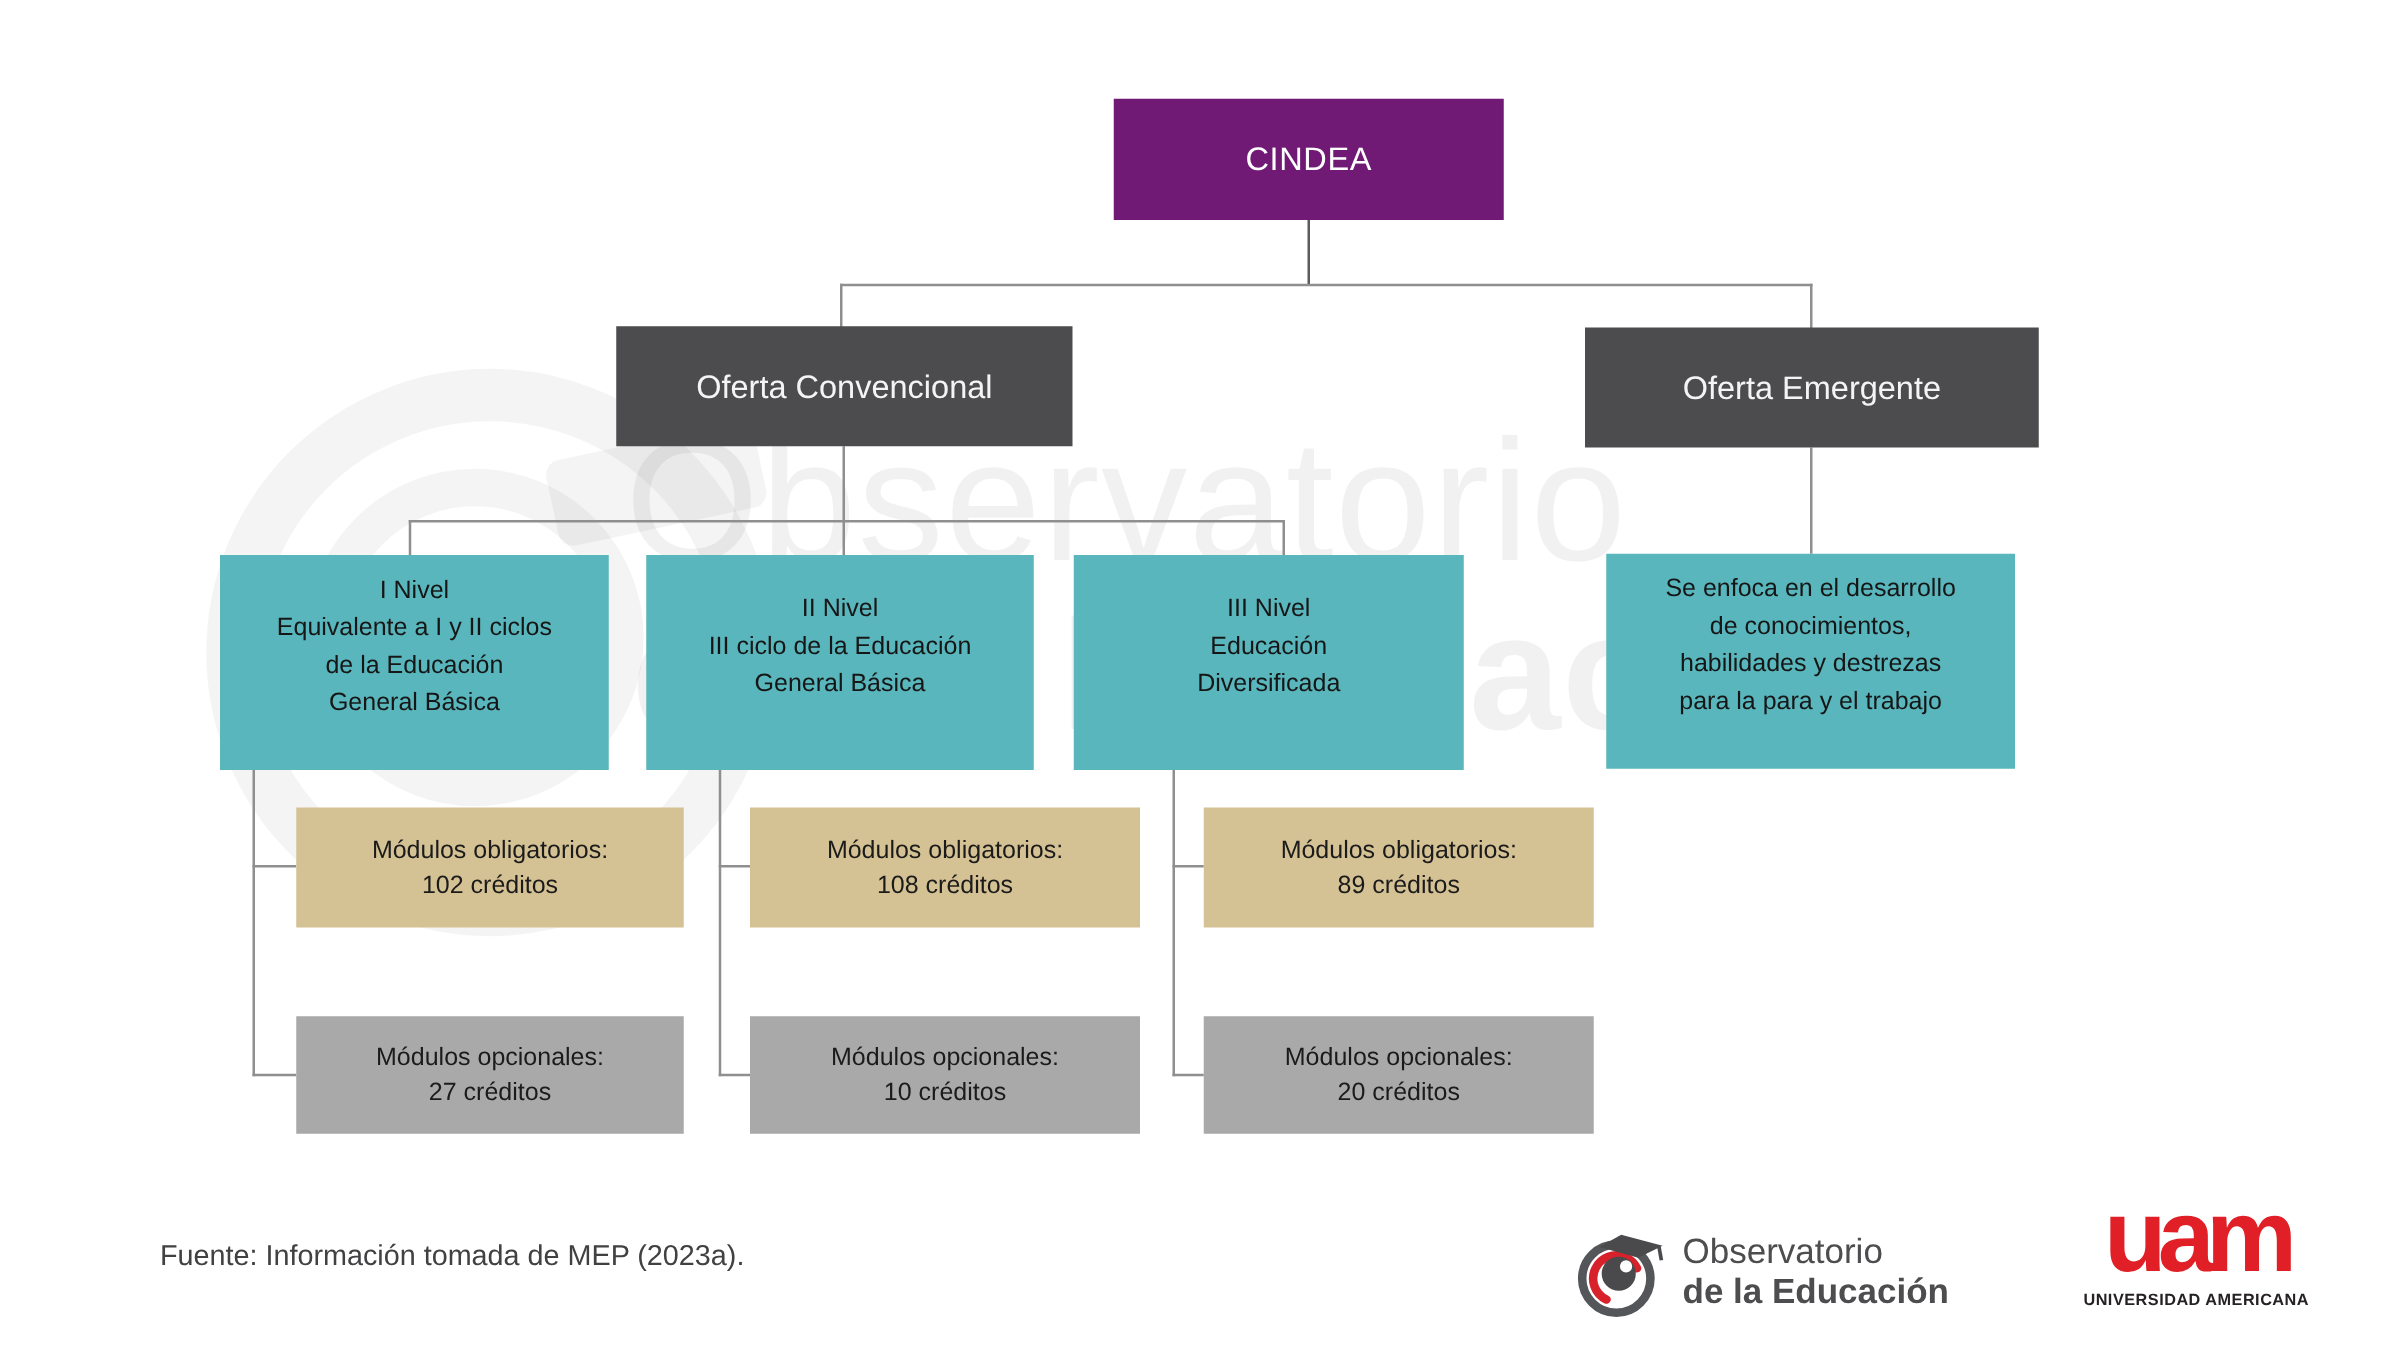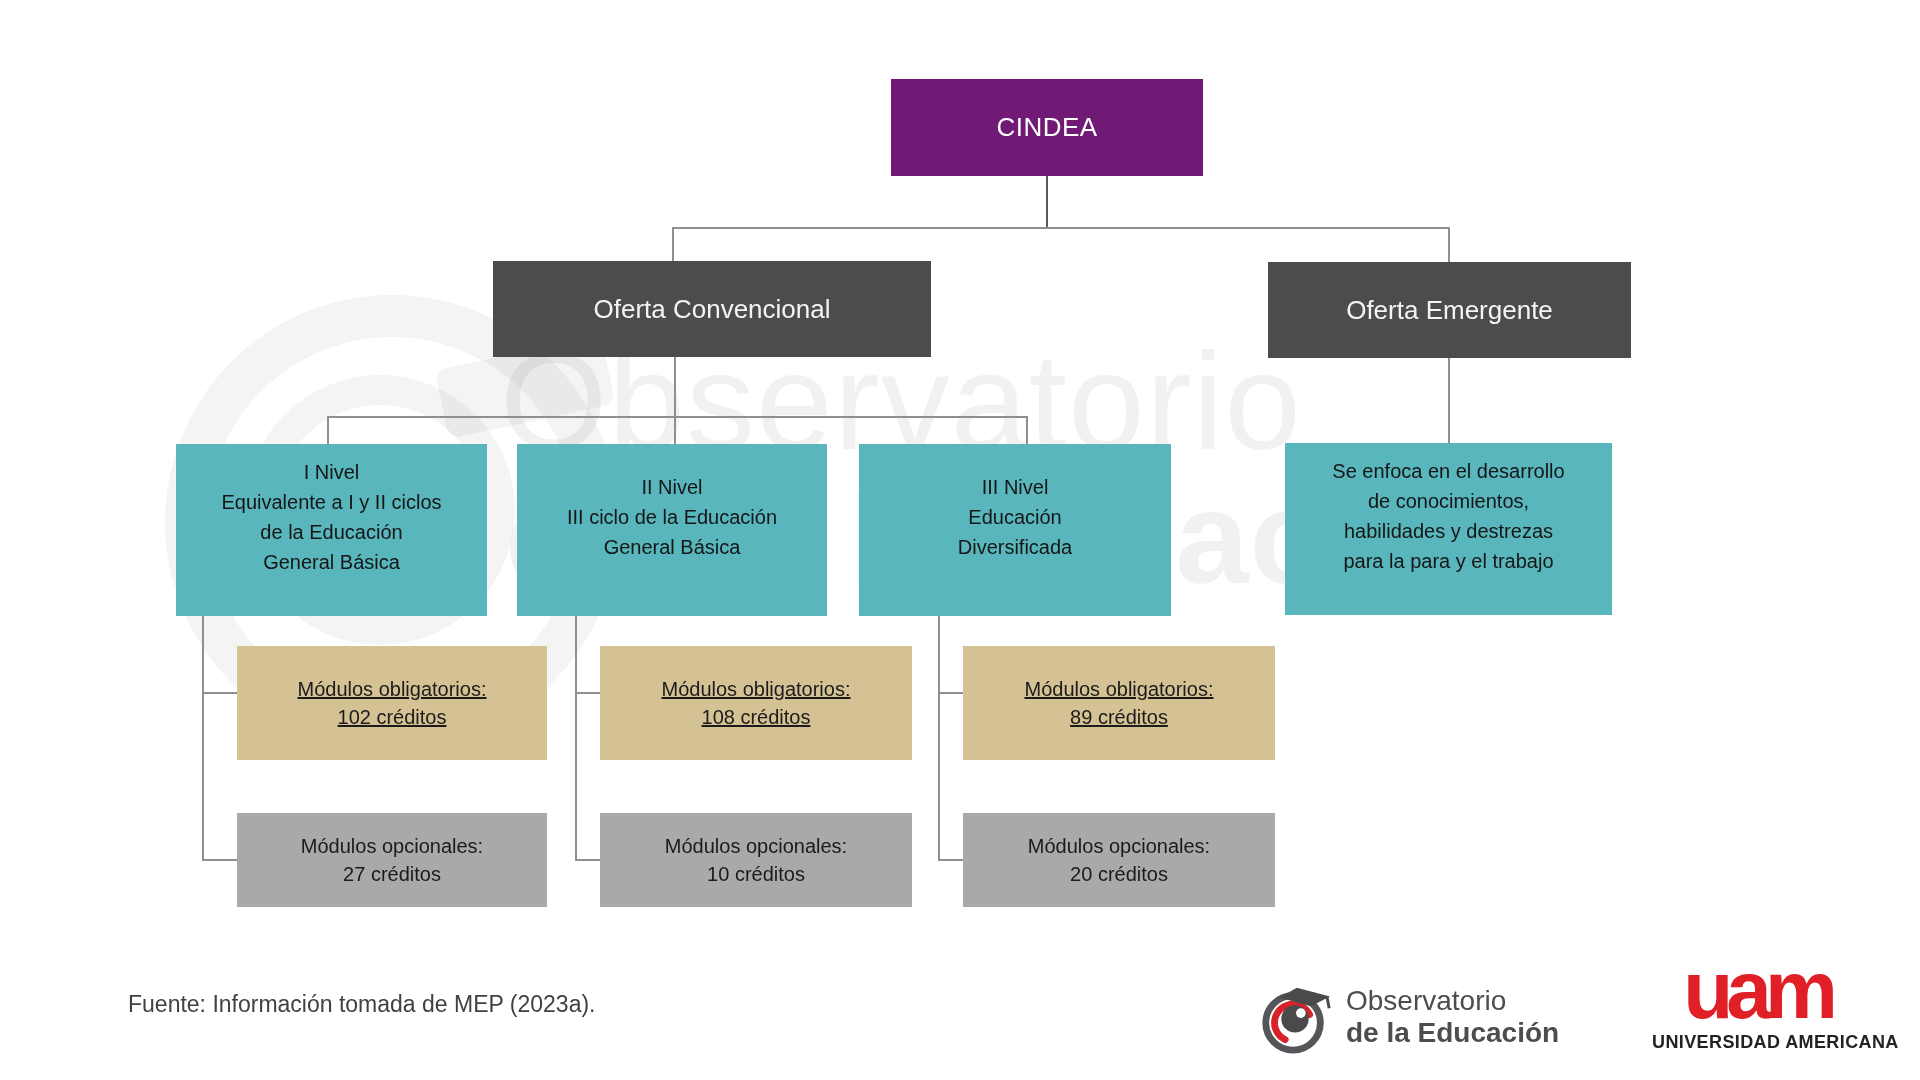--- a/index.html
+++ b/index.html
@@ -15,53 +15,53 @@
   .wm-ring1{left:165px;top:295px;width:370px;height:370px;border:42px solid rgba(0,0,0,0.042);}
   .wm-ring2{left:245px;top:375px;width:210px;height:210px;border:30px solid rgba(0,0,0,0.042);}
   .wm-cap{position:absolute;z-index:0;pointer-events:none;left:440px;top:352px;width:170px;height:70px;
     background:rgba(0,0,0,0.045);transform:rotate(-12deg);border-radius:12px;}
   
   .box{position:absolute;z-index:2;display:flex;align-items:center;justify-content:center;
        text-align:center;box-sizing:border-box;}
   .box-root{left:891px;top:79px;width:312px;height:97px;background:#701a75;color:#ffffff;
             font-size:26px;letter-spacing:0.5px;}
   .box-branch{background:#4C4C4E;color:#F4F4F4;font-size:26px;}
-  .box-conv{left:493px;top:261px;width:438px;height:96px;}
+  .box-conv{left:493px;top:261px;width:365px;height:96px;}
   .box-emer{left:1268px;top:262px;width:363px;height:96px;}
   .box-teal{background:#58B6BC;color:#161616;font-size:20px;line-height:30px;
             flex-direction:column;padding-bottom:26px;}
   .box-teal span{display:block;}
   .box-teal1{left:176px;top:444px;width:311px;height:172px;}
   .box-teal2{left:517px;top:444px;width:310px;height:172px;}
   .box-teal3{left:859px;top:444px;width:312px;height:172px;}
   .box-teal4{left:1285px;top:443px;width:327px;height:172px;}
   .box-mod{font-size:20px;line-height:28px;color:#1b1b1b;flex-direction:column;}
   .box-mod span{display:block;}
   .box-tan{background:#D5C294;}
   .box-gray{background:#A9A9A9;}
-  .mod-r1{top:646px;height:114px;text-decoration:underline;}
+  .mod-r1{top:646px;height:96px;}
   .mod-r2{top:813px;height:94px;}
   .mod-c1{left:237px;width:310px;}
   .mod-c2{left:600px;width:312px;}
   .mod-c3{left:963px;width:312px;}
   
   .line{position:absolute;z-index:1;background:#8F8F8F;}
   .line-dark{background:#5B5B5D;}
   
   .source{position:absolute;z-index:2;left:128px;top:991px;font-size:23px;color:#414042;}
   
   .obs-logo{position:absolute;z-index:2;left:1256px;top:978px;display:flex;align-items:center;}
   .obs-icon{width:78px;height:78px;}
   .obs-text{margin-left:12px;color:#4D4D4F;font-size:28px;line-height:32px;}
   .obs-text .l1{font-weight:400;display:block;}
   .obs-text .l2{font-weight:700;display:block;}
   
   .uam-logo{position:absolute;z-index:2;left:1652px;top:952px;width:210px;text-align:center;}
   .uam-word{font-size:82px;line-height:76px;font-weight:800;color:#E01F26;letter-spacing:-7px;}
-  .uam-cap{margin-top:4px;font-size:18px;font-weight:700;color:#262223;letter-spacing:0.4px;white-space:nowrap;}
+  .uam-cap{margin-top:4px;font-size:13px;font-weight:700;color:#262223;letter-spacing:0.4px;white-space:nowrap;}
 </style>
 </head>
 <body>
 
 <div class="canvas">
 
   <div class="wm wm-t1">Observatorio</div>
   <div class="wm wm-t2">de la Educación</div>
   <div class="wm-ring wm-ring1"></div>
   <div class="wm-ring wm-ring2"></div>

